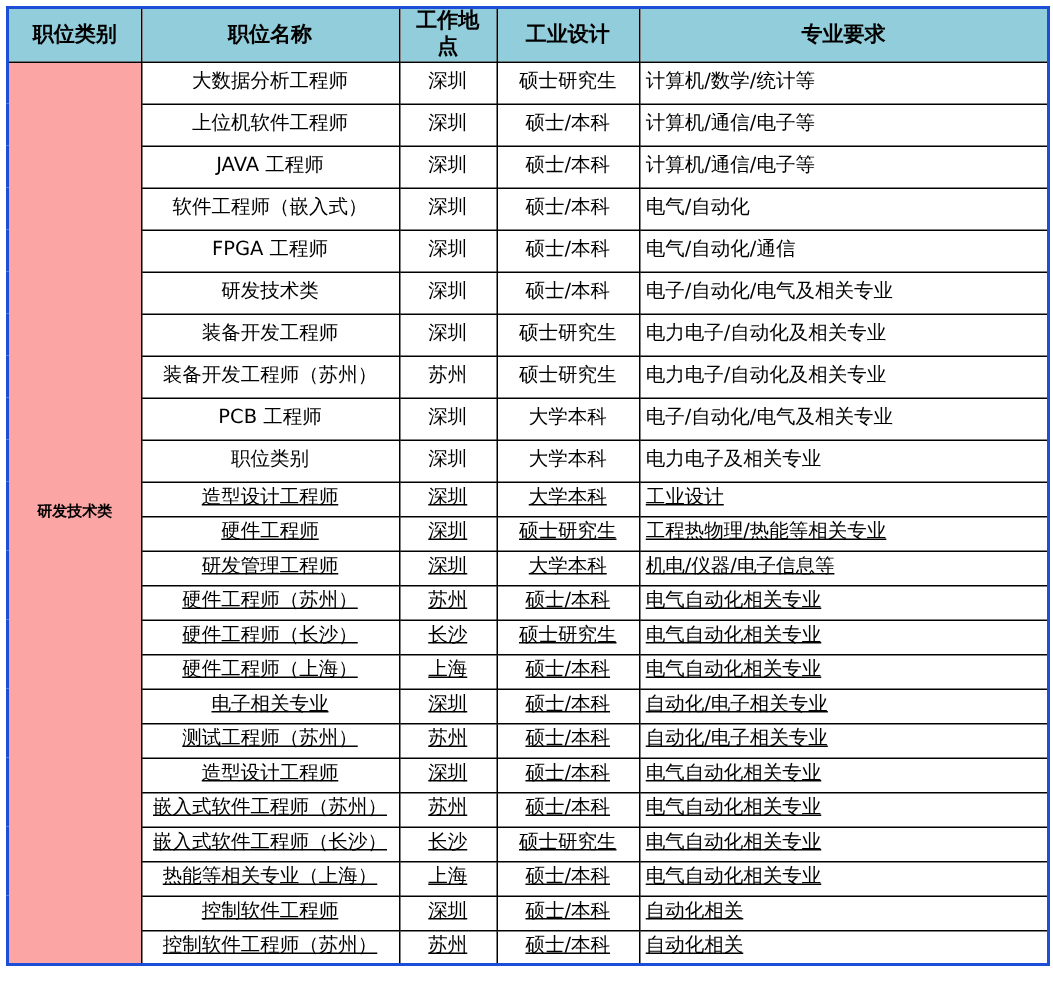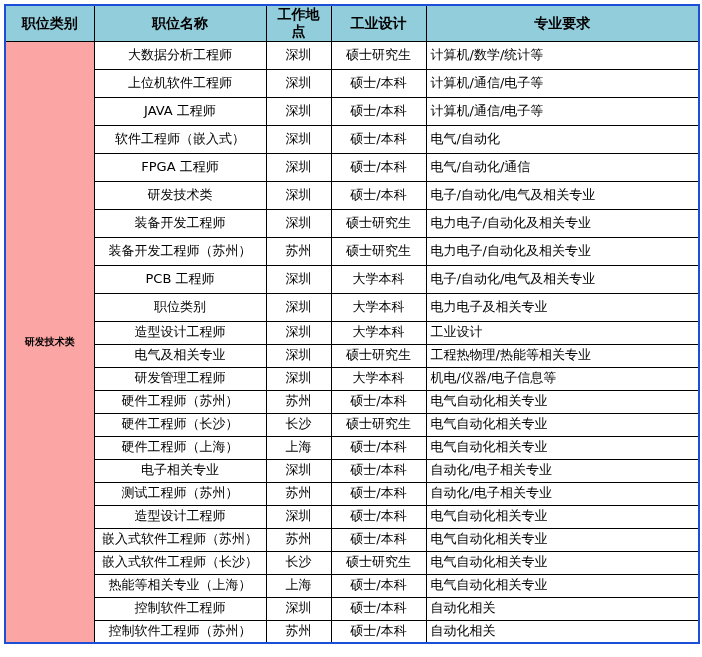--- a/index.html
+++ b/index.html
@@ -47,21 +47,21 @@
     font-weight: bold;
     font-size: 10px;
     background: #fca5a5;
   }
   .job-table td.major {
     text-align: left;
     padding-left: 4px;
   }
   
   .job-table tbody tr:nth-child(-n+10) { height: 28px; }
-  .job-table tbody tr:nth-child(n+11)  { height: 23px; }
+  .job-table tbody tr:nth-child(n+11)  { height: 23px; text-decoration: underline; }
 </style>
 </head>
 <body>
 
 <div class="page">
   <table class="job-table">
     <colgroup>
       <col style="width:89px">
       <col style="width:172px">
       <col style="width:65px">
@@ -139,21 +139,21 @@
           <td>大学本科</td>
           <td class="major">电力电子及相关专业</td>
         </tr>
         <tr>
           <td>造型设计工程师</td>
           <td>深圳</td>
           <td>大学本科</td>
           <td class="major">工业设计</td>
         </tr>
         <tr>
-          <td>电气及相关专业</td>
+          <td>硬件工程师</td>
           <td>深圳</td>
           <td>硕士研究生</td>
           <td class="major">工程热物理/热能等相关专业</td>
         </tr>
         <tr>
           <td>研发管理工程师</td>
           <td>深圳</td>
           <td>大学本科</td>
           <td class="major">机电/仪器/电子信息等</td>
         </tr>

